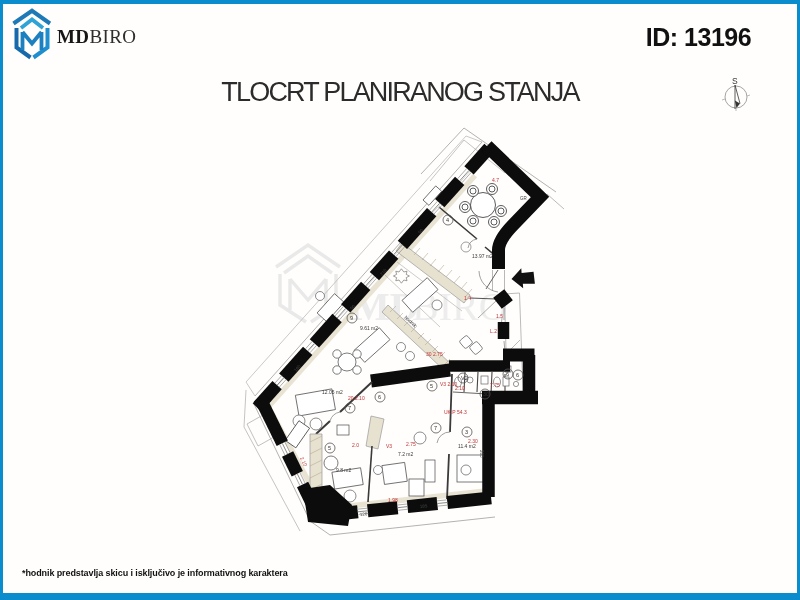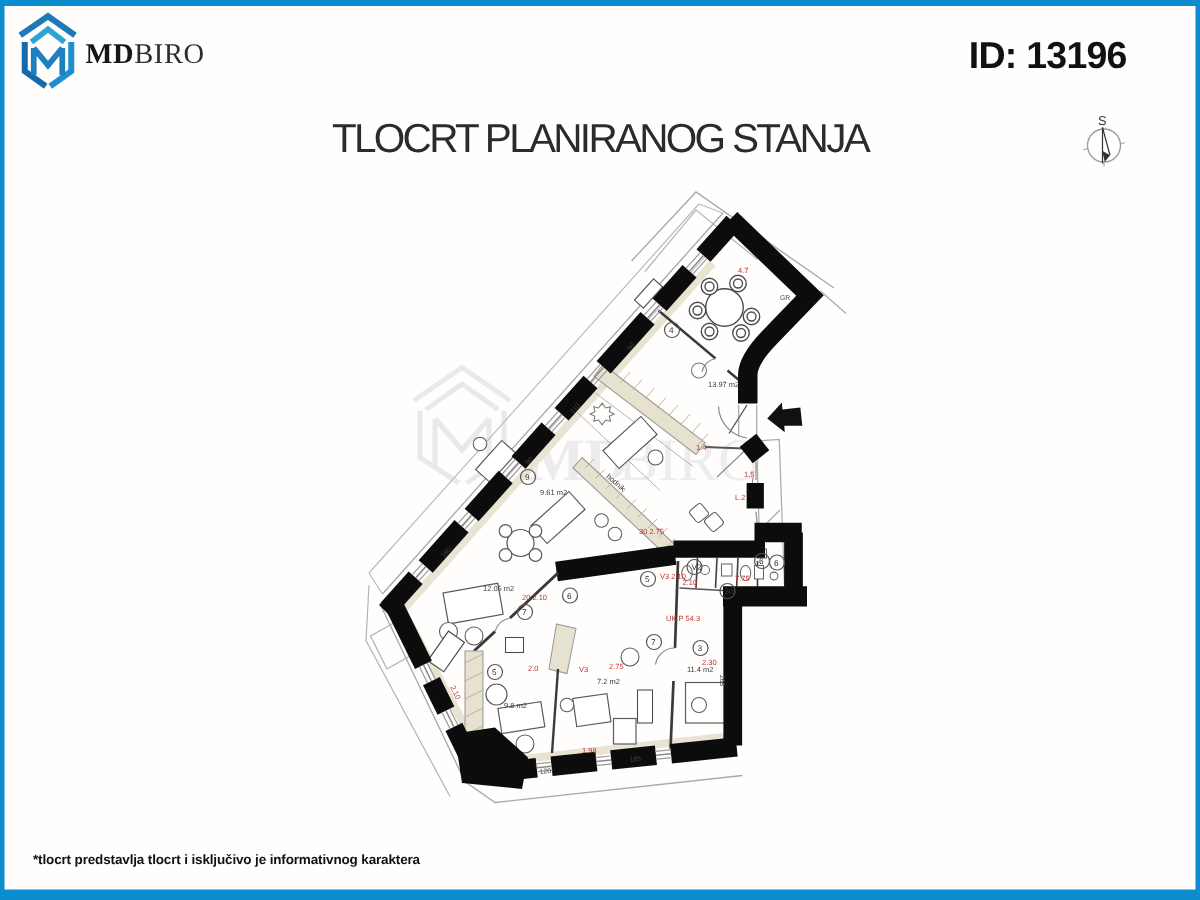--- a/index.html
+++ b/index.html
@@ -364,13 +364,13 @@
 <g transform="translate(736,97)">
   <circle cx="0" cy="0" r="11" fill="none" stroke="#9a9a9a" stroke-width="0.9"></circle>
   <path d="M11 -1 L14 -2 M-11 2 L-14 3 M0 11 L0 14" stroke="#aaa" stroke-width="0.8"></path>
   <path d="M-1 -12 L-1 12" stroke="#333" stroke-width="0.8"></path>
   <path d="M-1 -12 L4 6.5" stroke="#333" stroke-width="0.8"></path>
   <path d="M-1.2 3.5 L4 6.5 L0.5 11 Z" fill="#333"></path>
   <text x="-4" y="-13.5" font-size="8.5" fill="#333" font-family="Liberation Sans,sans-serif">S</text>
 </g>
 </svg>
 
-<div class="abs" style="left:22px;top:568px;font-size:9px;font-weight:bold;color:#111;letter-spacing:-0.1px">*tlocrt predstavlja tlocrt i isključivo je informativnog karaktera</div>
+<div class="abs" style="left:22px;top:568px;font-size:9px;font-weight:bold;color:#111;letter-spacing:-0.1px">*hodnik predstavlja skicu i isključivo je informativnog karaktera</div>
 
 </body></html>

